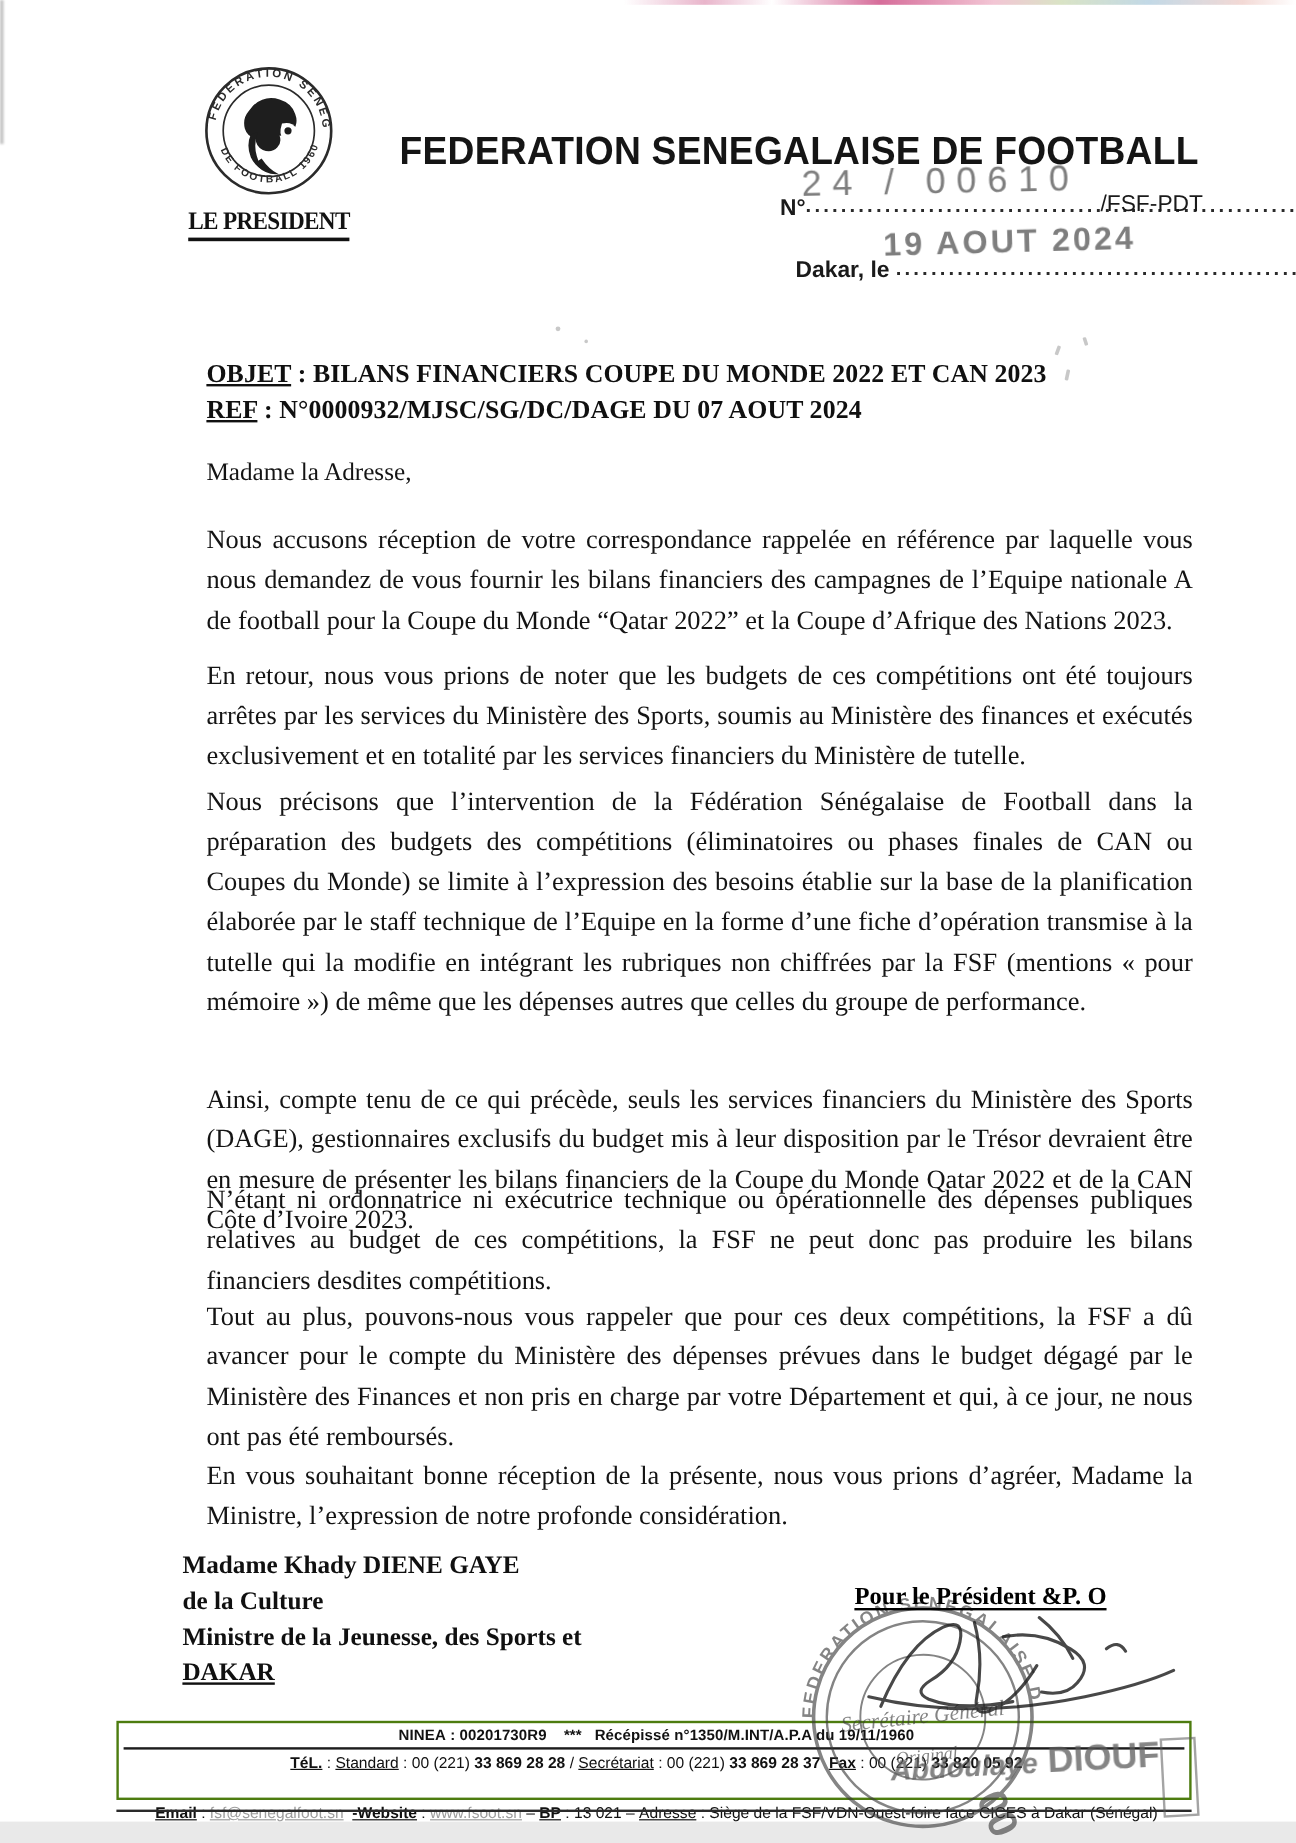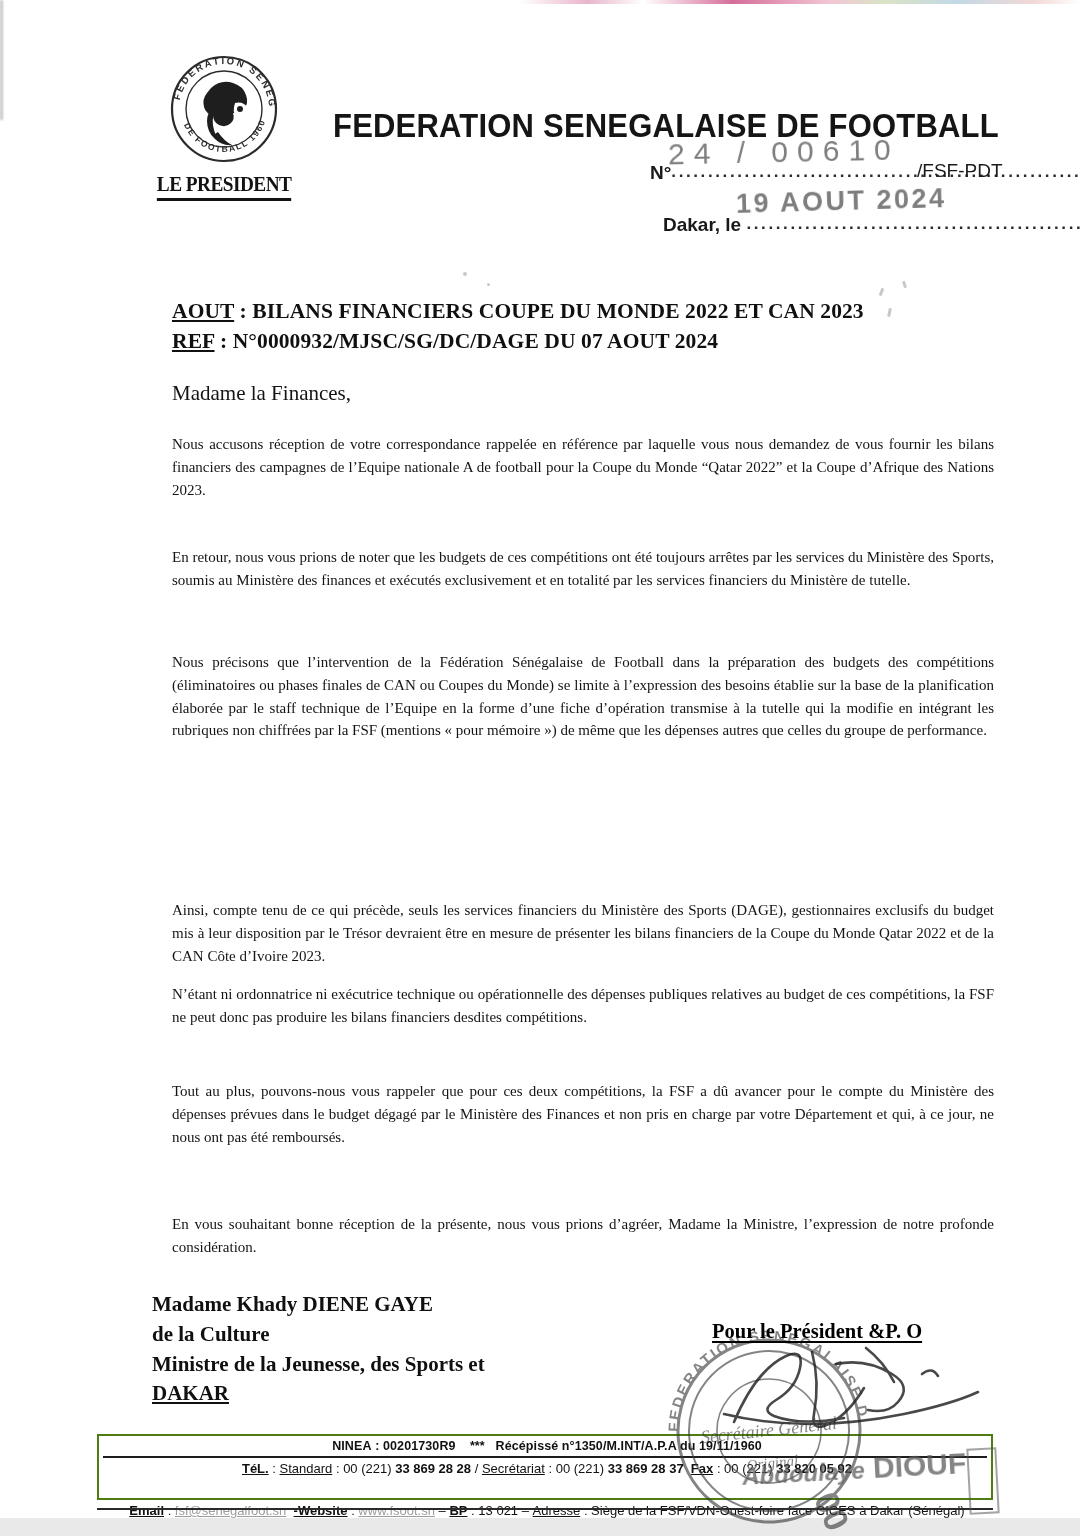--- a/index.html
+++ b/index.html
@@ -191,21 +191,21 @@
     top: 381px;
     font-family: "Liberation Serif", serif;
     font-size: 21px;
     color: #141414;
   }
   .body-text {
     position: absolute;
     left: 172px;
     width: 822px;
     font-family: "Liberation Serif", serif;
-    font-size: 15px;
+    font-size: 22px;
     line-height: 1.52;
     color: #141414;
     text-align: justify;
     text-justify: inter-word;
   }
   .p1 { top: 433px; }
   .p2 { top: 546px; }
   .p3 { top: 651px; }
   .p4 { top: 899px; }
   .p5 { top: 983px; }
@@ -388,28 +388,28 @@
   </div>
 
   <div class="speck" style="left:463px; top:272px; width:4px; height:4px;"></div>
   <div class="speck" style="left:487px; top:283px; width:3px; height:3px;"></div>
   <div class="speck" style="left:880px; top:288px; width:3px; height:8px; transform:rotate(20deg); border-radius:1px;"></div>
   <div class="speck" style="left:888px; top:308px; width:3px; height:9px; transform:rotate(12deg); border-radius:1px;"></div>
   <div class="speck" style="left:903px; top:281px; width:3px; height:7px; transform:rotate(-18deg); border-radius:1px;"></div>
 
   <div class="subject-block">
     <div>
-      <span class="lbl">AOUT</span><span> :  </span><span>BILANS FINANCIERS COUPE DU MONDE 2022 ET CAN 2023</span>
+      <span class="lbl">OBJET</span><span> :  </span><span>BILANS FINANCIERS COUPE DU MONDE 2022 ET CAN 2023</span>
     </div>
     <div>
       <span class="lbl">REF</span><span> : </span><span>N°0000932/MJSC/SG/DC/DAGE DU 07 AOUT 2024</span>
     </div>
   </div>
 
-  <div class="salutation">Madame la Finances,</div>
+  <div class="salutation">Madame la Adresse,</div>
 
   <div class="body-text p1">Nous accusons réception de votre correspondance rappelée en référence par laquelle vous nous demandez de vous fournir les bilans financiers des campagnes de l’Equipe nationale A de football pour la Coupe du Monde “Qatar 2022” et la Coupe d’Afrique des Nations 2023.</div>
   <div class="body-text p2">En retour, nous vous prions de noter que les budgets de ces compétitions ont été toujours arrêtes par les services du Ministère des Sports, soumis au Ministère des finances et exécutés exclusivement et en totalité par les services financiers du Ministère de tutelle.</div>
   <div class="body-text p3">Nous précisons que l’intervention de la Fédération Sénégalaise de Football dans la préparation des budgets des compétitions (éliminatoires ou phases finales de CAN ou Coupes du Monde) se limite à l’expression des besoins établie sur la base de la planification élaborée par le staff technique de l’Equipe en la forme d’une fiche d’opération transmise à la tutelle qui la modifie en intégrant les rubriques non chiffrées par la FSF (mentions « pour mémoire ») de même que les dépenses autres que celles du groupe de performance.</div>
   <div class="body-text p4">Ainsi, compte tenu de ce qui précède, seuls les services financiers du Ministère des Sports (DAGE), gestionnaires exclusifs du budget mis à leur disposition par le Trésor devraient être en mesure de présenter les bilans financiers de la Coupe du Monde Qatar 2022 et de la CAN Côte d’Ivoire 2023.</div>
   <div class="body-text p6">Tout au plus, pouvons-nous vous rappeler que pour ces deux compétitions, la FSF a dû avancer pour le compte du Ministère des dépenses prévues dans le budget dégagé par le Ministère des Finances et non pris en charge par votre Département et qui, à ce jour, ne nous ont pas été remboursés.</div>
   <div class="body-text p5">N’étant ni ordonnatrice ni exécutrice technique ou opérationnelle des dépenses publiques relatives au budget de ces compétitions, la FSF ne peut donc pas produire les bilans financiers desdites compétitions.</div>
   <div class="body-text p7">En vous souhaitant bonne réception de la présente, nous vous prions d’agréer, Madame la Ministre, l’expression de notre profonde considération.</div>
 
   <div class="recipient-block">

